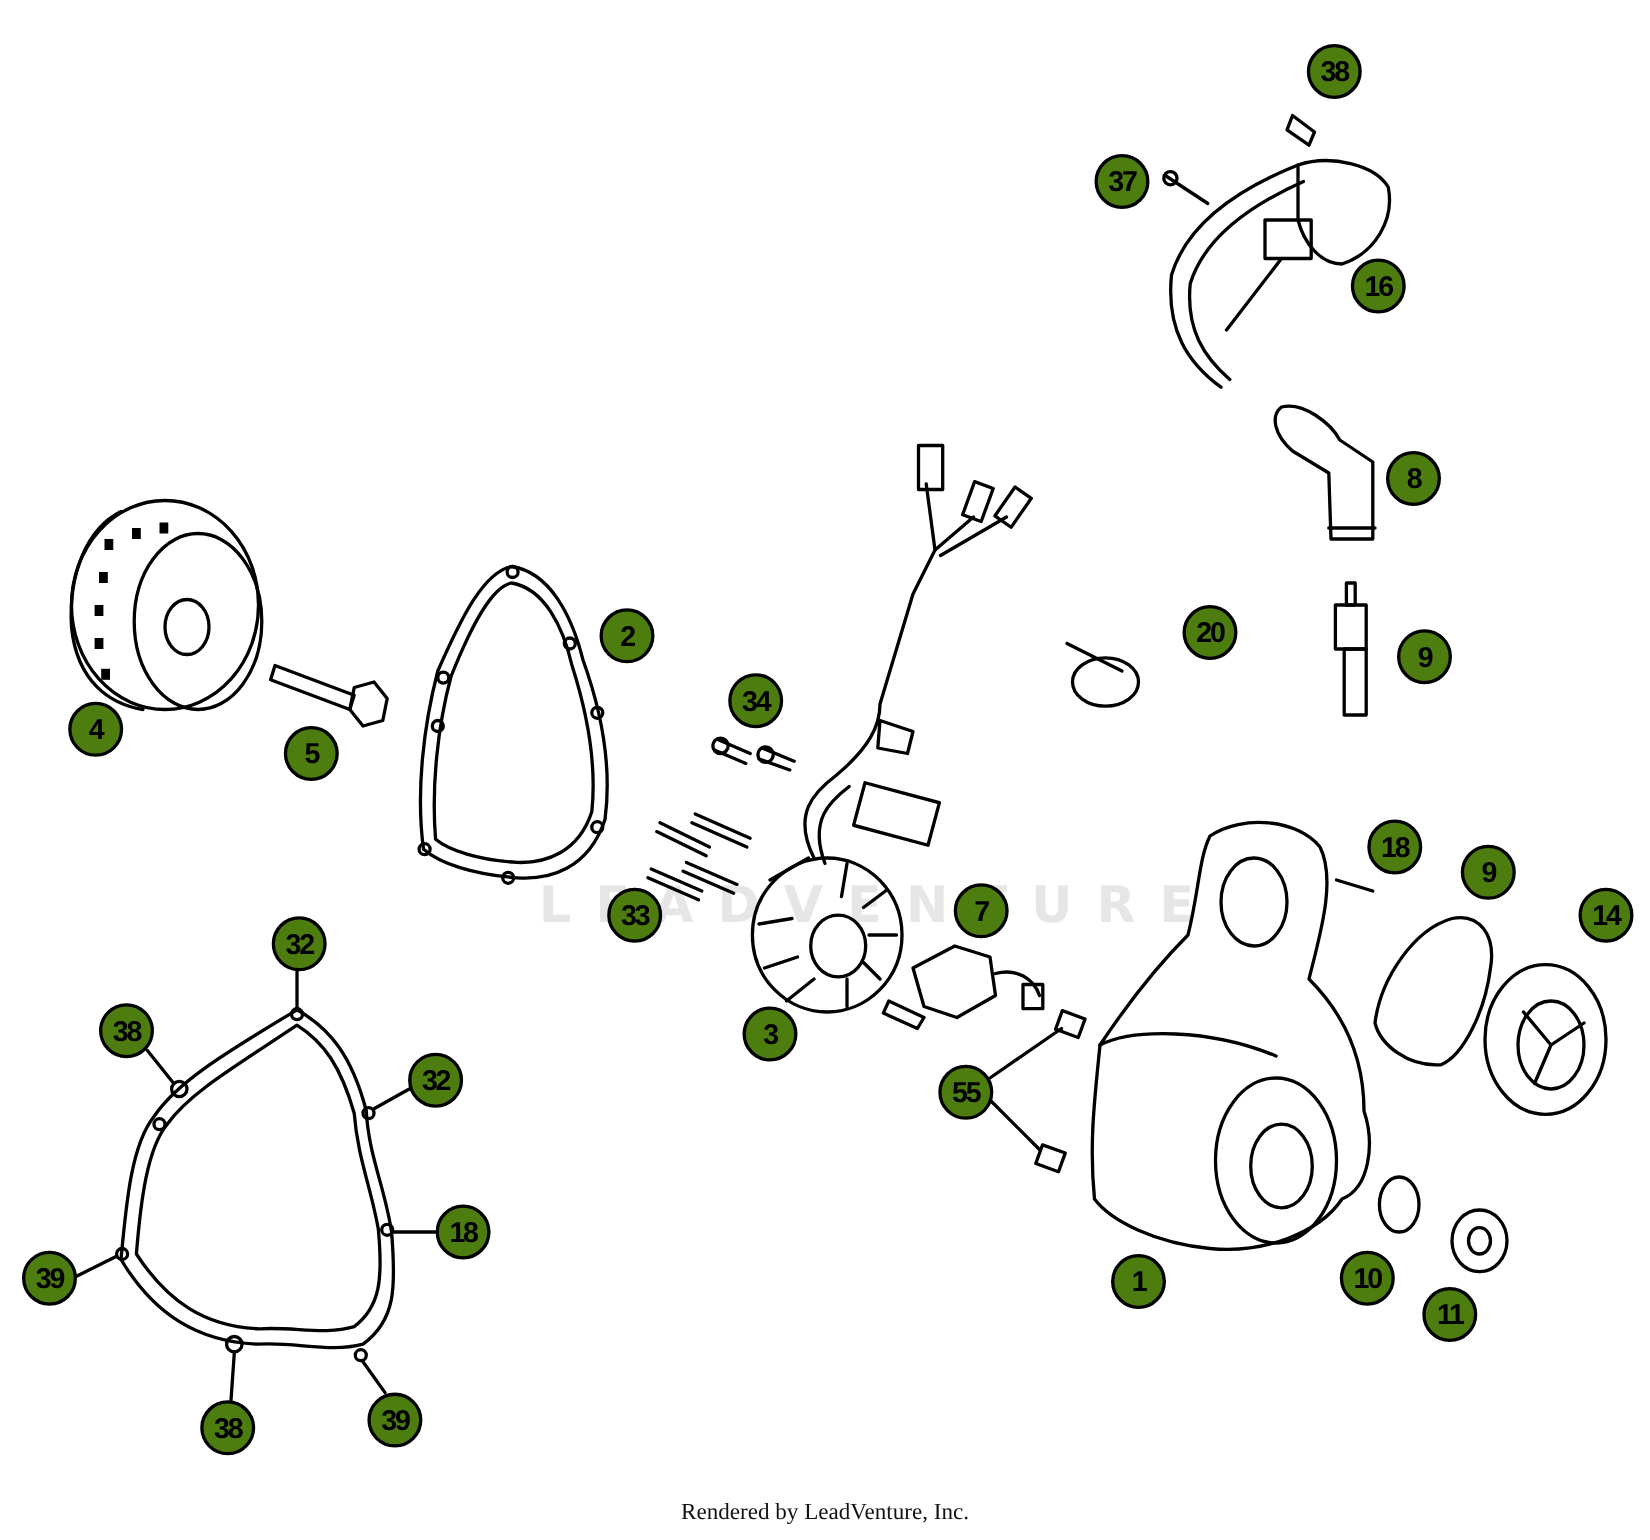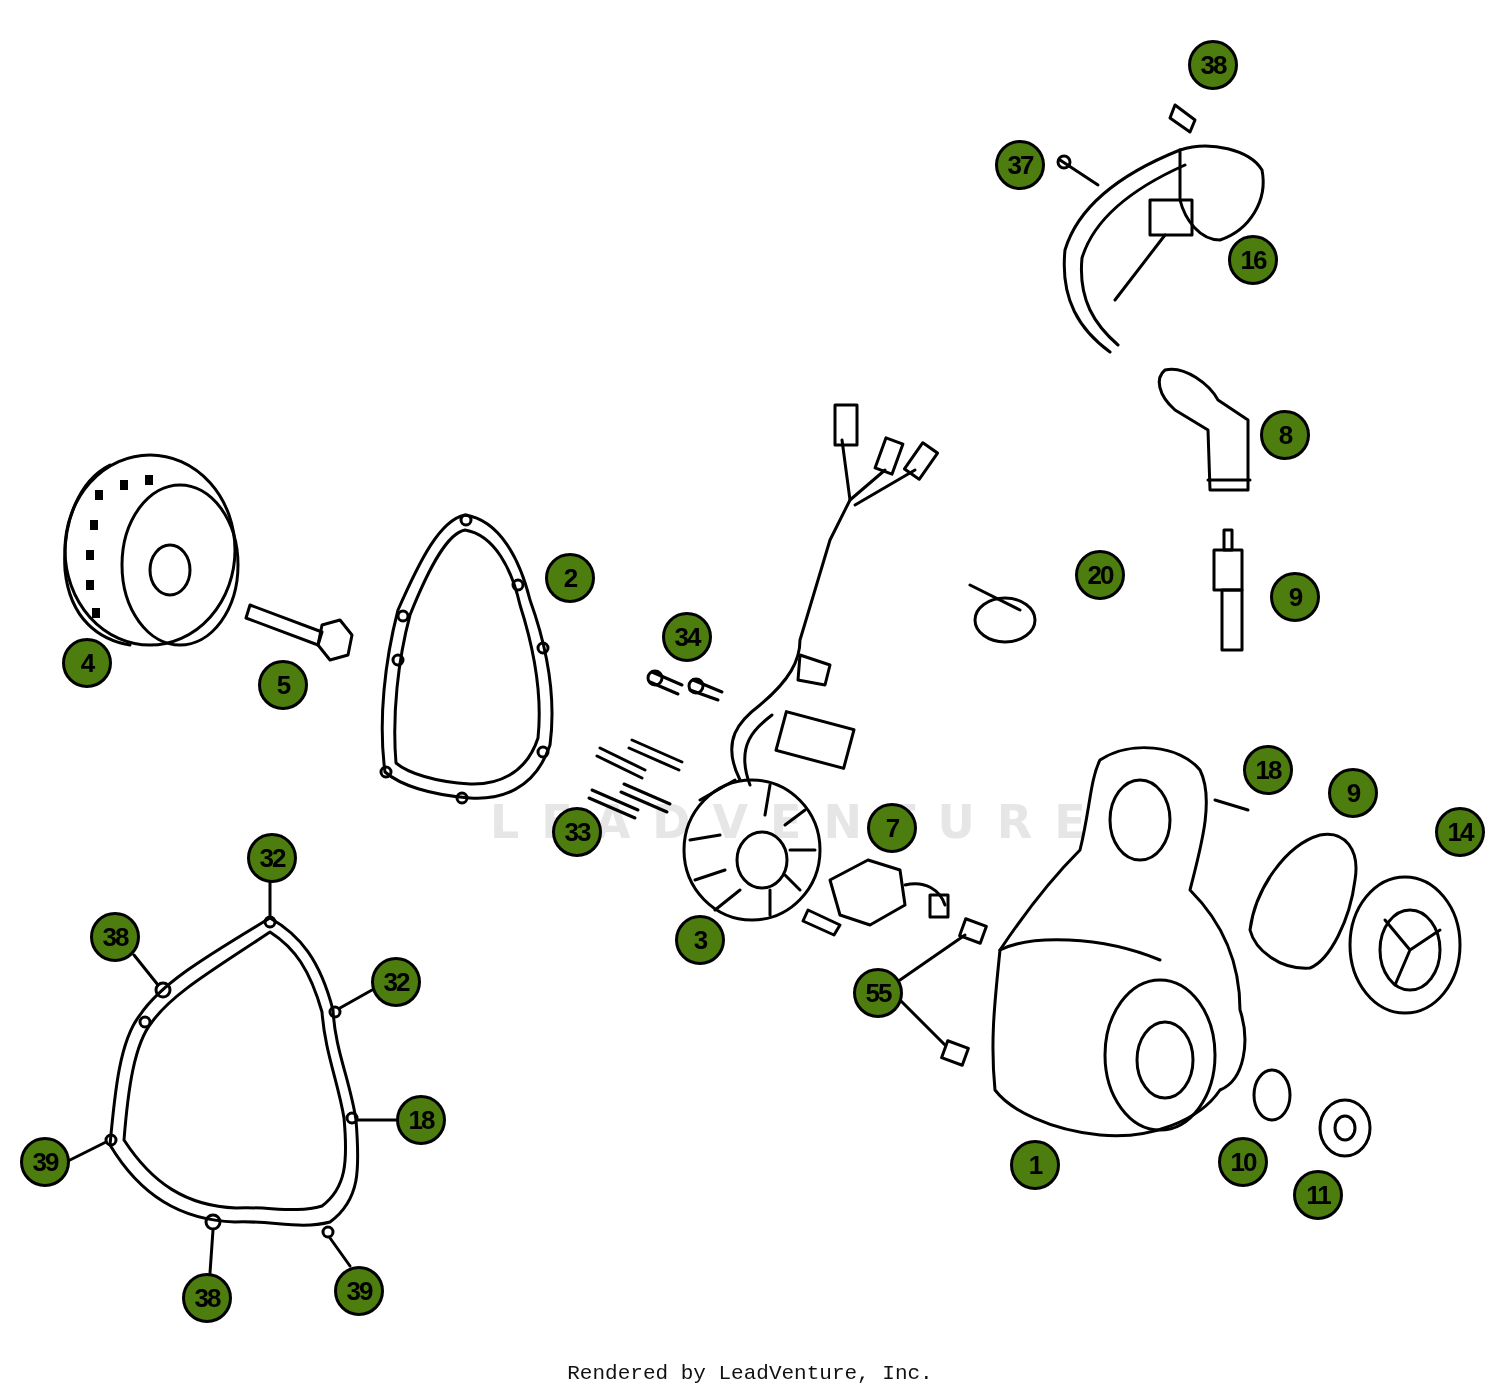--- a/index.html
+++ b/index.html
@@ -1,20 +1,20 @@
 <!DOCTYPE html>
 <html><head>
 <meta charset="utf-8">
 <style>
   html,body{margin:0;padding:0;background:#fff;}
   body{width:1500px;height:1400px;position:relative;overflow:hidden;font-family:"Liberation Sans",sans-serif;}
   #diagram{position:absolute;left:0;top:0;width:1500px;height:1400px;}
   .callout{position:absolute;width:50px;height:50px;margin-left:-25px;margin-top:-25px;border:3px solid #000;border-radius:50%;box-sizing:border-box;background:#4d7c0f;display:flex;align-items:center;justify-content:center;font-family:"Liberation Sans",sans-serif;font-weight:bold;font-size:26px;letter-spacing:-2px;color:#000;cursor:pointer;}
   .watermark{position:absolute;left:490px;top:795px;font-family:"DejaVu Sans",sans-serif;font-weight:bold;font-size:46px;letter-spacing:22px;color:#e6e6e6;}
-  .footer{position:absolute;left:0;width:1500px;top:1362px;text-align:center;font-family:Liberation Mono, monospace;font-size:21px;color:#111;}
+  .footer{position:absolute;left:0;width:1500px;top:1362px;text-align:center;font-family:Liberation Serif, serif;font-size:21px;color:#111;}
 </style>
 </head>
 <body>
 
 <div id="diagram">
   <div class="watermark">LEADVENTURE</div>
 
   <svg width="1500" height="1400" viewBox="0 0 1500 1400" style="position:absolute;left:0;top:0" fill="none" stroke="#000" stroke-width="3" stroke-linejoin="round" stroke-linecap="round">
 
     <g>

